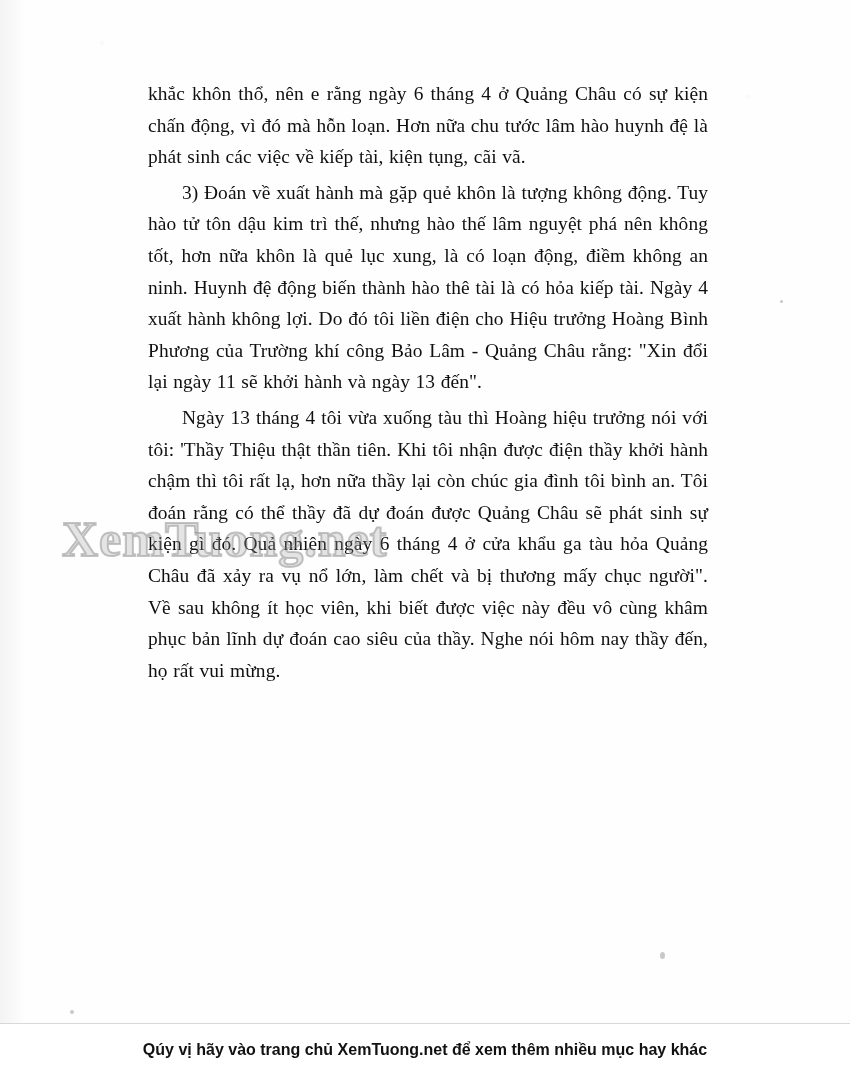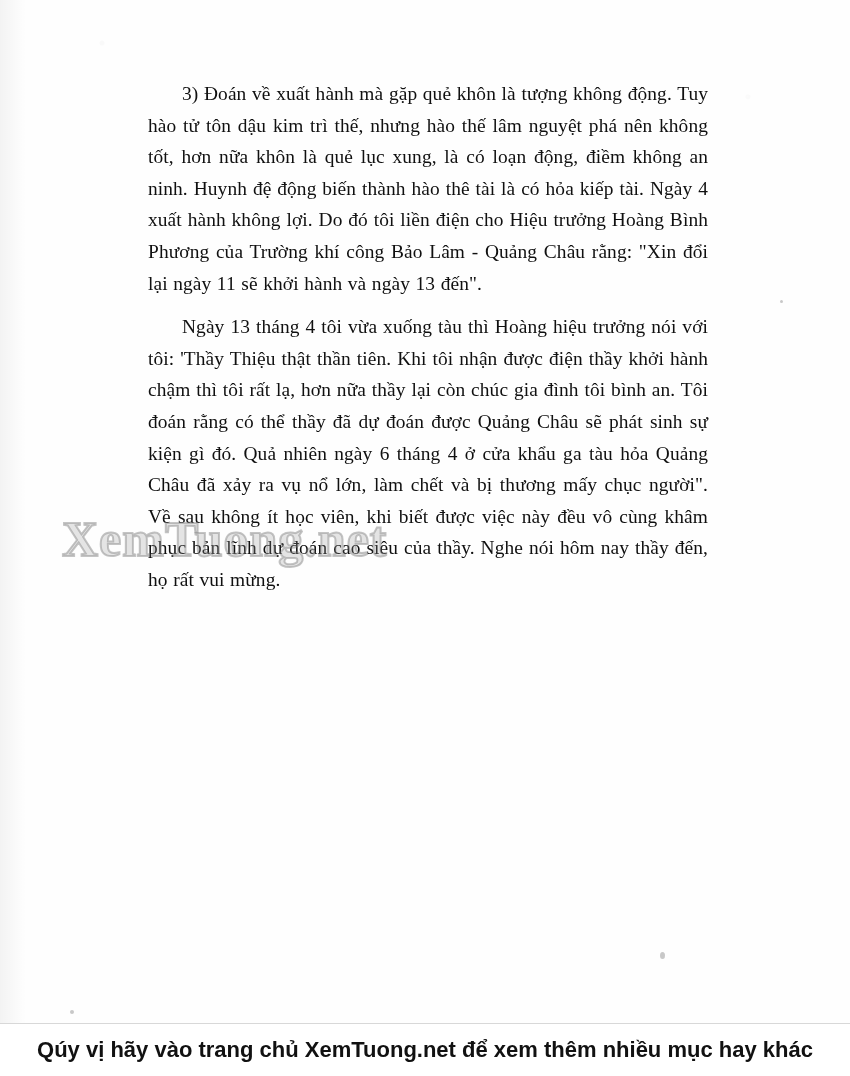--- a/index.html
+++ b/index.html
@@ -43,21 +43,21 @@
     text-align: justify;
     text-align-last: left;
     margin: 0 0 0 0;
     letter-spacing: 0.1px;
     word-spacing: 0.6px;
   }
   .para.indent {
     text-indent: 34px;
   }
   .para + .para {
-    margin-top: 12px;
+    margin-top: 4px;
   }
   .watermark {
     position: absolute;
     left: 62px;
     top: 480px;
     width: 740px;
     height: 120px;
     pointer-events: none;
     user-select: none;
   }
@@ -87,21 +87,21 @@
     width: 850px;
     height: 52px;
     background: #ffffff;
     border-top: 1px solid #d8d8d8;
     display: flex;
     align-items: center;
     justify-content: center;
   }
   .footer-text {
     font-family: "Liberation Sans", sans-serif;
-    font-size: 22px;
+    font-size: 16px;
     font-weight: bold;
     color: #111111;
     white-space: nowrap;
   }
   .spine-shadow {
     position: absolute;
     left: 0; top: 0;
     width: 26px; height: 1076px;
     background: linear-gradient(to right, rgba(0,0,0,0.045), rgba(0,0,0,0));
     pointer-events: none;
@@ -119,20 +119,21 @@
 <div class="page">
 
   <div class="spine-shadow"></div>
   <div class="scan-noise"></div>
 
   <div class="speck" style="left:660px; top:952px; width:5px; height:7px;"></div>
   <div class="speck" style="left:70px; top:1010px; width:4px; height:4px;"></div>
   <div class="speck" style="left:780px; top:300px; width:3px; height:3px;"></div>
 
   <div class="content">
+    <p class="para">khắc khôn thổ, nên e rằng ngày 6 tháng 4 ở Quảng Châu có sự kiện chấn động, vì đó mà hỗn loạn. Hơn nữa chu tước lâm hào huynh đệ là phát sinh các việc về kiếp tài, kiện tụng, cãi vã.</p>
     <p class="para indent">3) Đoán về xuất hành mà gặp quẻ khôn là tượng không động. Tuy hào tử tôn dậu kim trì thế, nhưng hào thế lâm nguyệt phá nên không tốt, hơn nữa khôn là quẻ lục xung, là có loạn động, điềm không an ninh. Huynh đệ động biến thành hào thê tài là có hỏa kiếp tài. Ngày 4 xuất hành không lợi. Do đó tôi liền điện cho Hiệu trưởng Hoàng Bình Phương của Trường khí công Bảo Lâm - Quảng Châu rằng: "Xin đổi lại ngày 11 sẽ khởi hành và ngày 13 đến".</p>
     <p class="para indent">Ngày 13 tháng 4 tôi vừa xuống tàu thì Hoàng hiệu trưởng nói với tôi: 'Thầy Thiệu thật thần tiên. Khi tôi nhận được điện thầy khởi hành chậm thì tôi rất lạ, hơn nữa thầy lại còn chúc gia đình tôi bình an. Tôi đoán rằng có thể thầy đã dự đoán được Quảng Châu sẽ phát sinh sự kiện gì đó. Quả nhiên ngày 6 tháng 4 ở cửa khẩu ga tàu hỏa Quảng Châu đã xảy ra vụ nổ lớn, làm chết và bị thương mấy chục người". Về sau không ít học viên, khi biết được việc này đều vô cùng khâm phục bản lĩnh dự đoán cao siêu của thầy. Nghe nói hôm nay thầy đến, họ rất vui mừng.</p>
   </div>
 
   <div class="watermark">
     <div class="watermark-text">XemTuong.net</div>
   </div>
 
   <div class="page-number">127</div>
 

